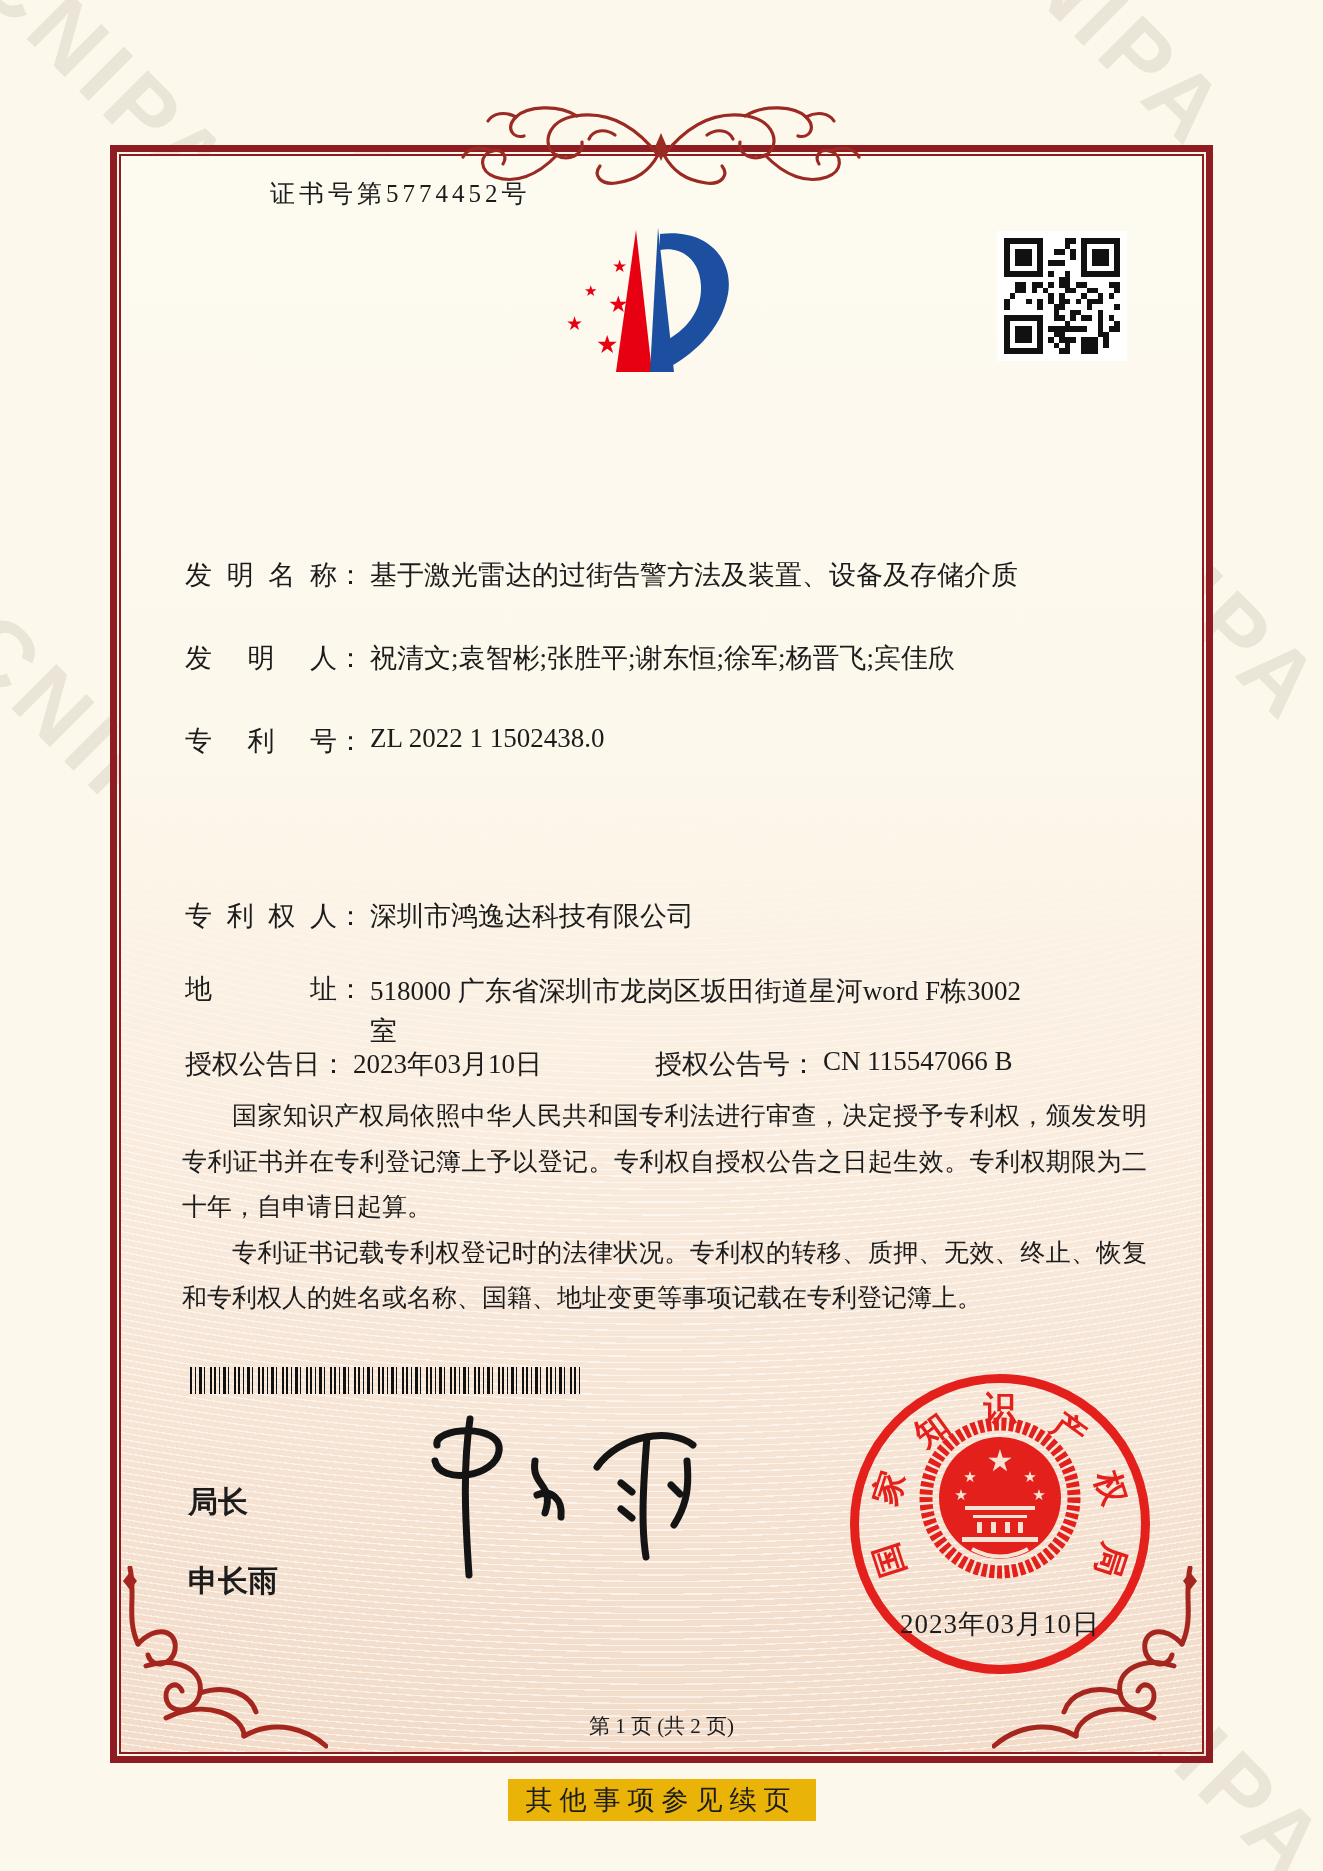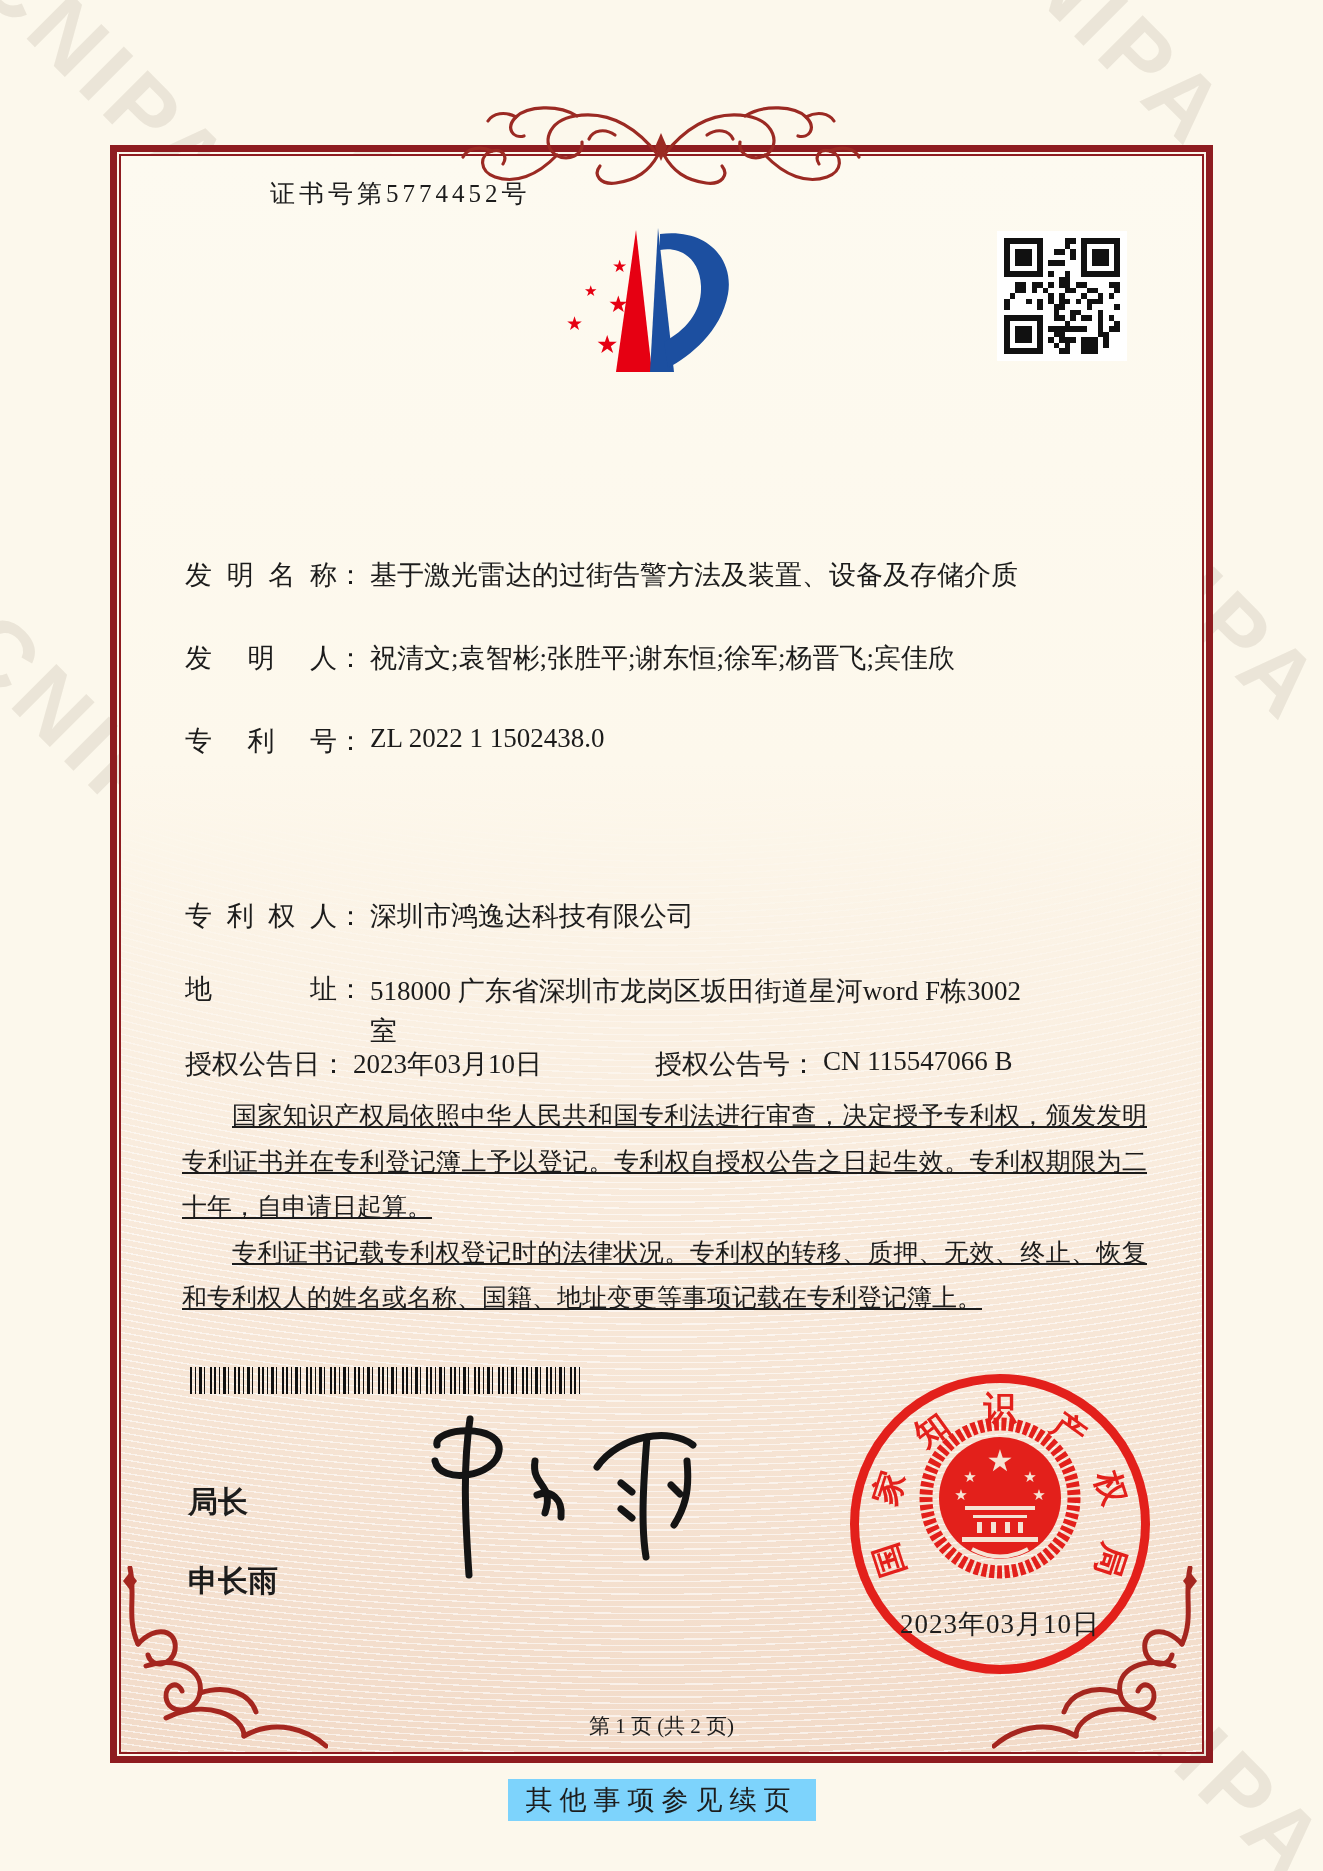--- a/index.html
+++ b/index.html
@@ -36,42 +36,42 @@
 
   .frow{position:absolute;left:185px;z-index:5;font-size:27px;white-space:nowrap;}
   .flabel{display:inline-block;width:152px;text-align:justify;text-align-last:justify;vertical-align:top;}
   .fcolon{vertical-align:top;}
   .fvalue{margin-left:6px;vertical-align:top;}
   .fvalue.wrap{display:inline-block;white-space:normal;width:652px;line-height:40px;}
   .grant-right{position:absolute;left:470px;top:0;}
 
   .paras{position:absolute;left:182px;top:1093px;width:965px;z-index:5;
       font-size:25px;line-height:45.5px;text-align:justify;}
-  .paras p{margin:0;text-indent:2em;text-decoration:underline;}
+  .paras p{margin:0;text-indent:2em;}
 
   .barcode{position:absolute;left:190px;top:1367px;width:392px;height:27px;z-index:5;background:
     repeating-linear-gradient(90deg,#101010 0 2px,transparent 2px 5px,#101010 5px 6px,
       transparent 6px 9px,#101010 9px 12px,transparent 12px 14px,#101010 14px 15px,
       transparent 15px 20px,#101010 20px 22px,transparent 22px 24px);}
 
   .sig-title{position:absolute;left:188px;top:1482px;font:700 30px "Liberation Sans","DejaVu Sans",sans-serif;z-index:5;}
   .sig-name{position:absolute;left:188px;top:1537px;font:700 30px "Liberation Sans","DejaVu Sans",sans-serif;z-index:5;margin-top:24px;}
   .signature{position:absolute;left:385px;top:1405px;z-index:5;}
 
   .seal{position:absolute;left:850px;top:1374px;width:300px;height:300px;z-index:6;}
   .seal-ring{position:absolute;inset:0;border:9px solid #e3201b;border-radius:50%;}
   .seal-arc{position:absolute;left:50%;top:50%;width:0;height:0;}
   .seal-ch{position:absolute;left:0;top:0;font:700 33px "Liberation Sans","DejaVu Sans",sans-serif;color:#e3201b;}
   .seal-emblem{position:absolute;left:67px;top:42px;}
   .seal-date{position:absolute;left:0;right:0;top:232px;text-align:center;font-size:27px;color:#1d1d1d;
       letter-spacing:1px;z-index:7;}
 
   .footer-page{position:absolute;left:0;right:0;top:1712px;text-align:center;font-size:21px;z-index:5;}
   .bottom-note{position:absolute;left:0;right:0;top:1782px;text-align:center;z-index:5;}
-  .bottom-note span{background:#7dd3fc;padding:6px 18px;font-size:27px;letter-spacing:7px;}
+  .bottom-note span{background:#eab308;padding:6px 18px;font-size:27px;letter-spacing:7px;}
 </style>
 </head>
 <body>
 
 <div class="page">
 
   <div class="wm" style="left:-55px;top:20px">CNIPA</div>
   <div class="wm" style="left:300px;top:215px;color:rgba(176,166,146,.16)">CNIPA</div>
   <div class="wm" style="left:940px;top:-35px">CNIPA</div>
   <div class="wm" style="left:1035px;top:540px">CNIPA</div>

